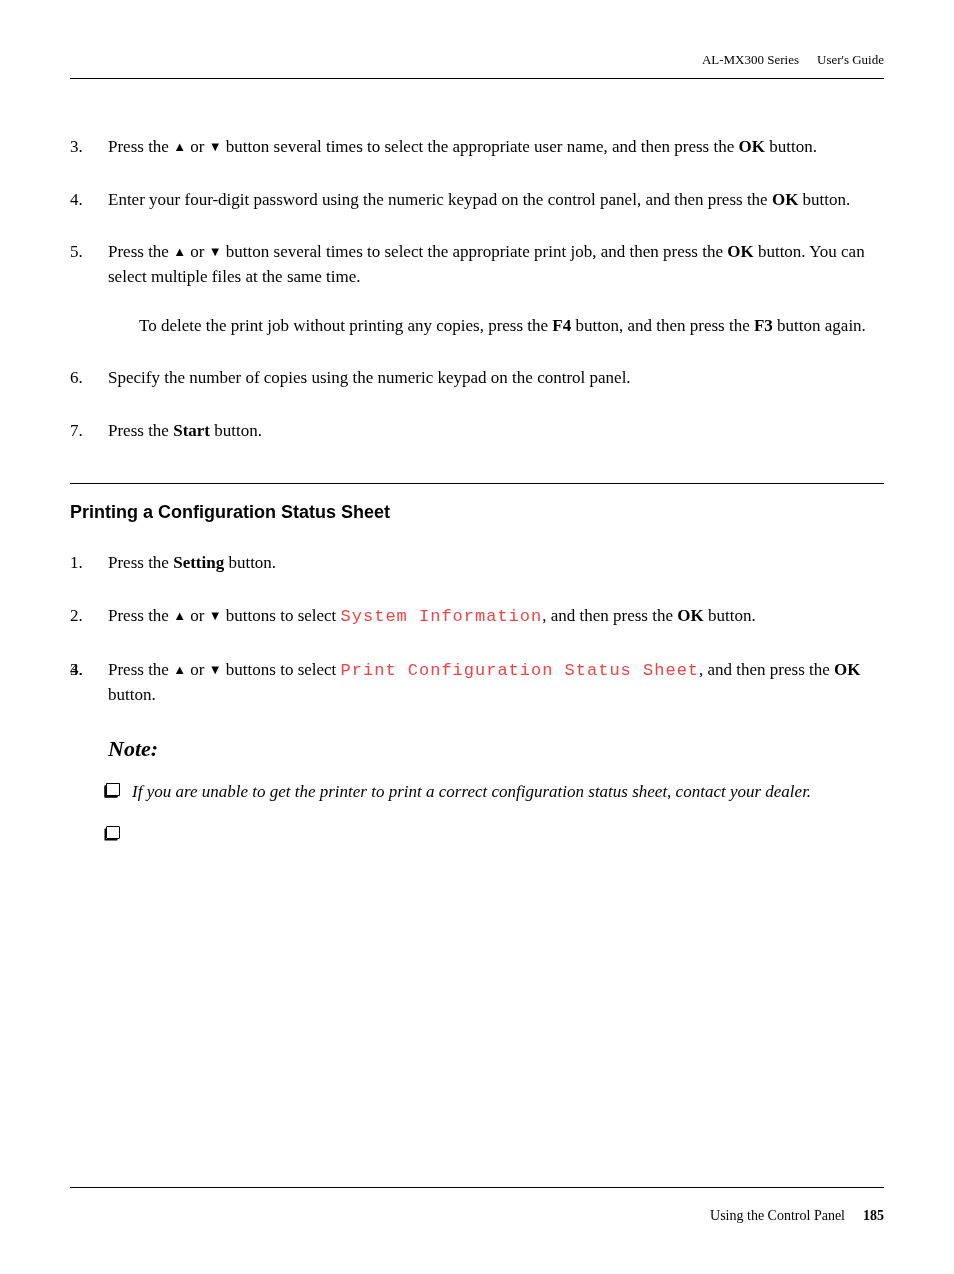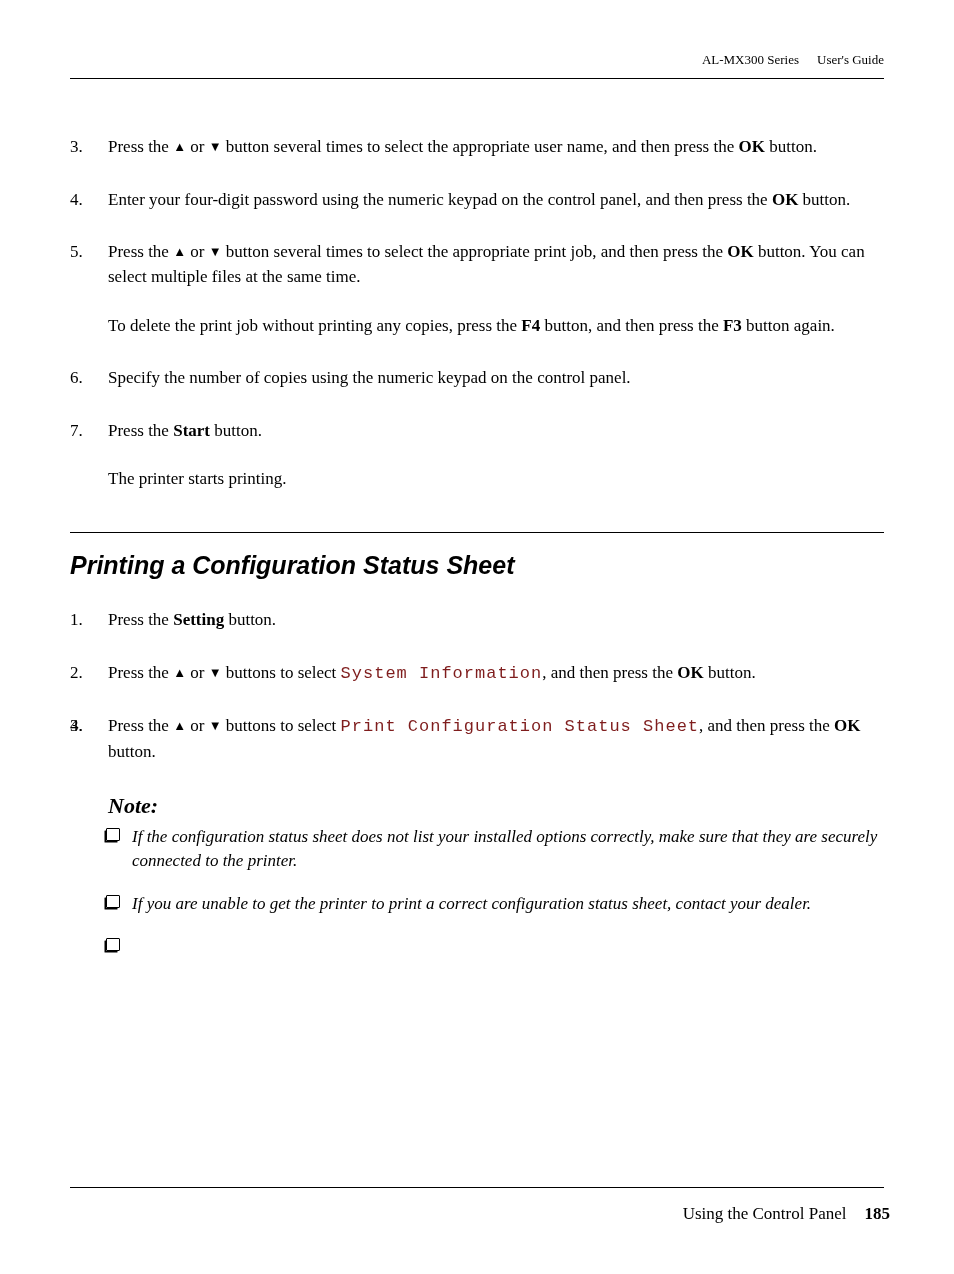--- a/index.html
+++ b/index.html
@@ -50,34 +50,34 @@
   }
   .tri {
     display: inline-block;
     font-size: 13px;
     vertical-align: 1px;
   }
   .bold { font-weight: bold; text-align: center; }
   .mono {
     font-family: 'Courier New', monospace;
     letter-spacing: 1px;
-    color: #7f1d1d;
+    color: #ef4444;
   }
   .sub-para {
     margin-top: 24px;
+    margin-left: 31px;
   }
   .section-rule {
     border-top: 1px solid #000;
     margin: 40px 0 18px 0;
   }
   h2.section-title {
     font-family: Verdana, Arial, sans-serif;
     font-weight: bold;
-    font-style: italic;
-    font-size: 25px;
+    font-size: 18px;
     margin-bottom: 28px;
   }
   .note-label {
     font-weight: bold;
     font-style: italic;
     font-size: 22px;
     margin: 6px 0 6px 38px;
   }
   ul.notes {
     list-style: none;
@@ -96,22 +96,22 @@
     top: 3px;
     width: 14px;
     height: 13px;
     border: 1.5px solid #000;
     border-radius: 1px;
     box-shadow: -2px 2px 0 -0.5px #000;
   }
   .footer {
     position: absolute;
     bottom: 50px;
-    right: 64px;
-    font-size: 17px;
+    right: 70px;
+    font-size: 14px;
   }
   .footer-rule {
     position: absolute;
     bottom: 86px;
     left: 70px;
     right: 70px;
     border-top: 1px solid #000;
   }
   .pagenum { font-weight: bold; }
   .gap { margin-left: 18px; }
@@ -140,21 +140,20 @@
       <span class="body"><span>Press the </span><span class="tri">▲</span><span> or </span><span class="tri">▼</span><span> button several times to select the appropriate print job, and then press the </span><span class="bold">OK</span><span> button. You can select multiple files at the same time.</span></span>
       <div class="sub-para"><span>To delete the print job without printing any copies, press the </span><span class="bold">F4</span><span> button, and then press the </span><span class="bold">F3</span><span> button again.</span></div>
     </li>
     <li>
       <span class="num">6.</span>
       <span class="body">Specify the number of copies using the numeric keypad on the control panel.</span>
     </li>
     <li>
       <span class="num">7.</span>
       <span class="body"><span>Press the </span><span class="bold">Start</span><span> button.</span></span>
-      <div class="sub-para">The printer starts printing.</div>
     </li>
   </ol>
 
   <div class="section-rule"></div>
   <h2 class="section-title">Printing a Configuration Status Sheet</h2>
 
   <ol class="main-list">
     <li>
       <span class="num">1.</span>
       <span class="body"><span>Press the </span><span class="bold">Setting</span><span> button.</span></span>
@@ -167,21 +166,21 @@
       <span class="num">3.</span>
     </li>
     <li>
       <span class="num">4.</span>
       <span class="body"><span>Press the </span><span class="tri">▲</span><span> or </span><span class="tri">▼</span><span> buttons to select </span><span class="mono">Print Configuration Status Sheet</span><span>, and then press the </span><span class="bold">OK</span><span> button.</span></span>
     </li>
   </ol>
 
   <div class="note-label">Note:</div>
   <ul class="notes">
-    <li><span class="bullet"></span><span>If the configuration status sheet does not list your installed options correctly, make sure that they are securely connected to the printer.</span></li>
+    <li><span class="bullet"></span></li>
     <li><span class="bullet"></span><span>If you are unable to get the printer to print a correct configuration status sheet, contact your dealer.</span></li>
     <li><span class="bullet"></span></li>
   </ul>
 
 </div>
 
 <div class="footer-rule"></div>
 <div class="footer">
   <span>Using the Control Panel</span><span class="gap"></span><span class="pagenum">185</span>
 </div>

